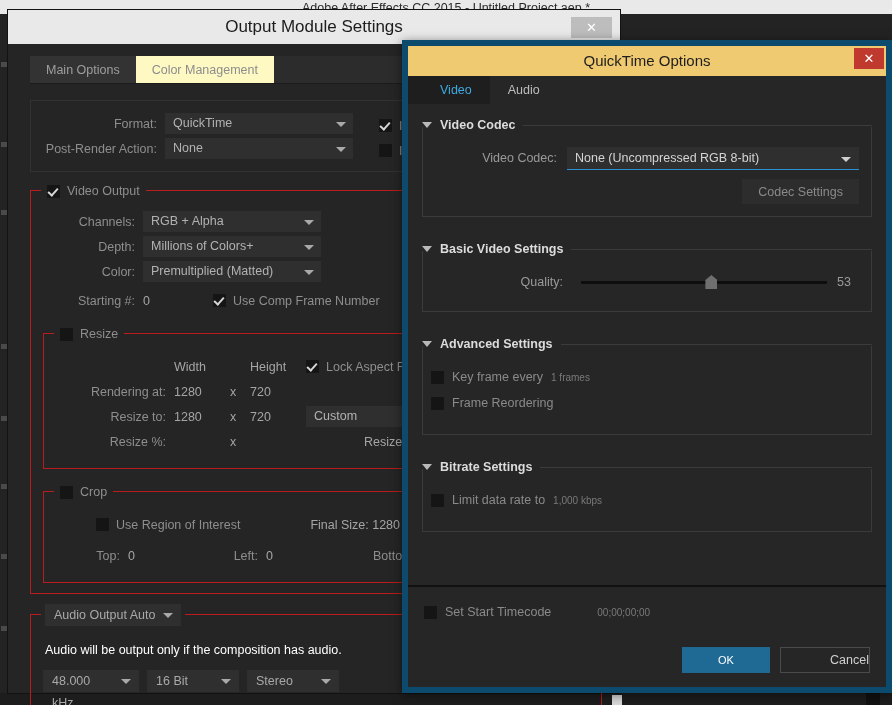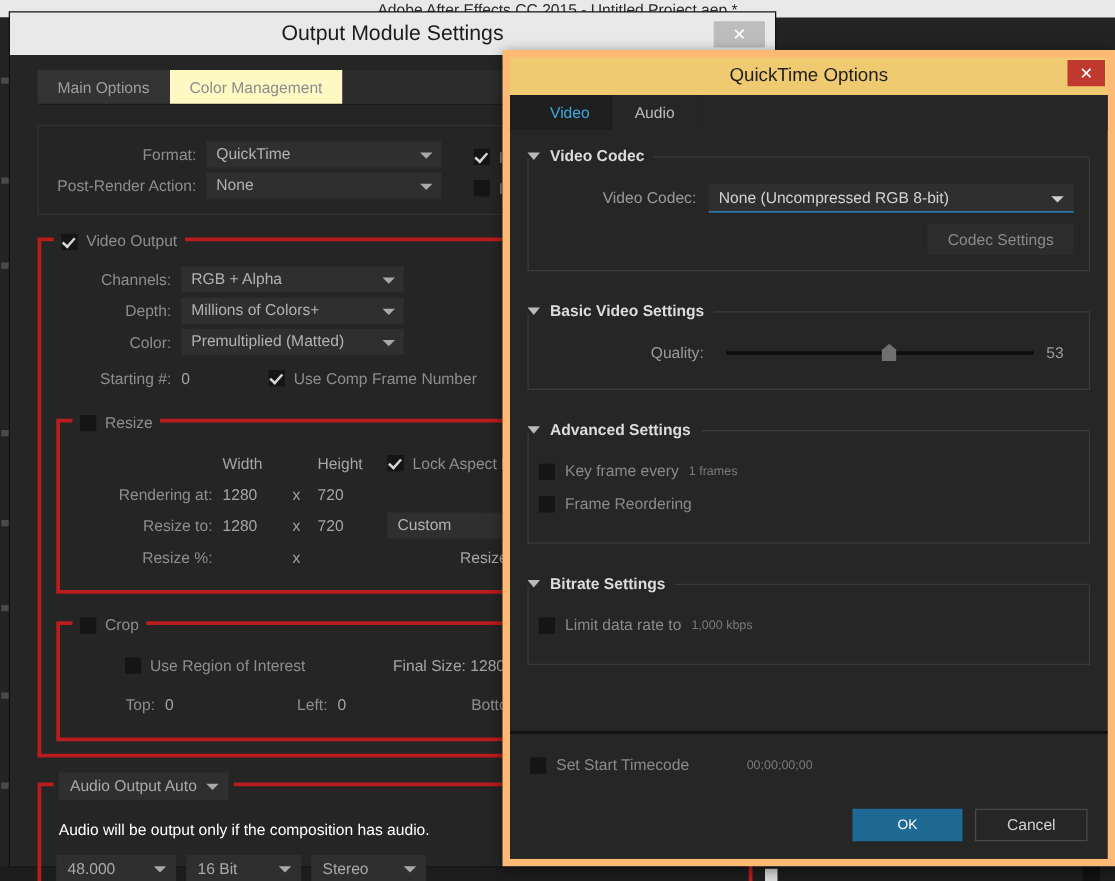--- a/index.html
+++ b/index.html
@@ -143,21 +143,21 @@
     width: 4px; height: 8px;
     border: solid #d6d6d6;
     border-width: 0 2px 2px 0;
     transform: rotate(42deg);
   }
   .chk-lbl { color: #8e8e8e; font-size: 12.5px; margin-left: 7px; cursor: pointer; }
   .val { color: #a5a5a5; font-size: 12.5px; }
 
   
   .fset {
-    border: 3px solid #b91c1c;
+    border: 1px solid #b91c1c;
     margin-top: 16px;
     padding: 16px 12px 12px 12px;
     position: relative;
   }
   .fset > .legend {
     position: absolute; top: -8px; left: 10px;
     background: #252525;
     padding: 0 6px;
     display: flex; align-items: center;
     height: 16px;
@@ -182,21 +182,21 @@
     border-left: 5px solid transparent;
     border-right: 5px solid transparent;
     border-top: 5px solid #a9a9a9;
   }
 
   
   .qt-dialog {
     position: absolute;
     left: 402px; top: 40px;
     width: 490px; height: 653px;
-    background: #fdba74;
+    background: #0c4a6e;
     padding: 6px;
     box-shadow: 0 2px 10px rgba(0,0,0,.5);
   }
   .qt-titlebar {
     position: relative;
     height: 30px;
     background: #f0ca71;
   }
   .qt-title {
     position: absolute; left: 0; right: 0; top: 0;
@@ -307,21 +307,21 @@
     padding: 12px 16px 14px 16px;
   }
   .qt-btnrow { display: flex; justify-content: flex-end; margin-top: 22px; }
   .btn-ok {
     background: #1f6a94; border: none; color: #ffffff;
     font-size: 11px; width: 88px; height: 26px;
     margin-right: 10px; cursor: pointer;
   }
   .btn-cancel {
     background: #262626; border: 1px solid #4a4a4a; color: #d0d0d0;
-    font-size: 12.5px; width: 90px; height: 26px; cursor: pointer;
+    font-size: 12.5px; width: 90px; height: 26px; cursor: pointer; text-align: right;
   }
 </style>
 </head>
 <body>
 
 <div id="root">
 
   <div class="ae-app">
     <div class="ae-titlebar">
       <span>Adobe After Effects CC 2015  -  Untitled Project.aep *</span>

